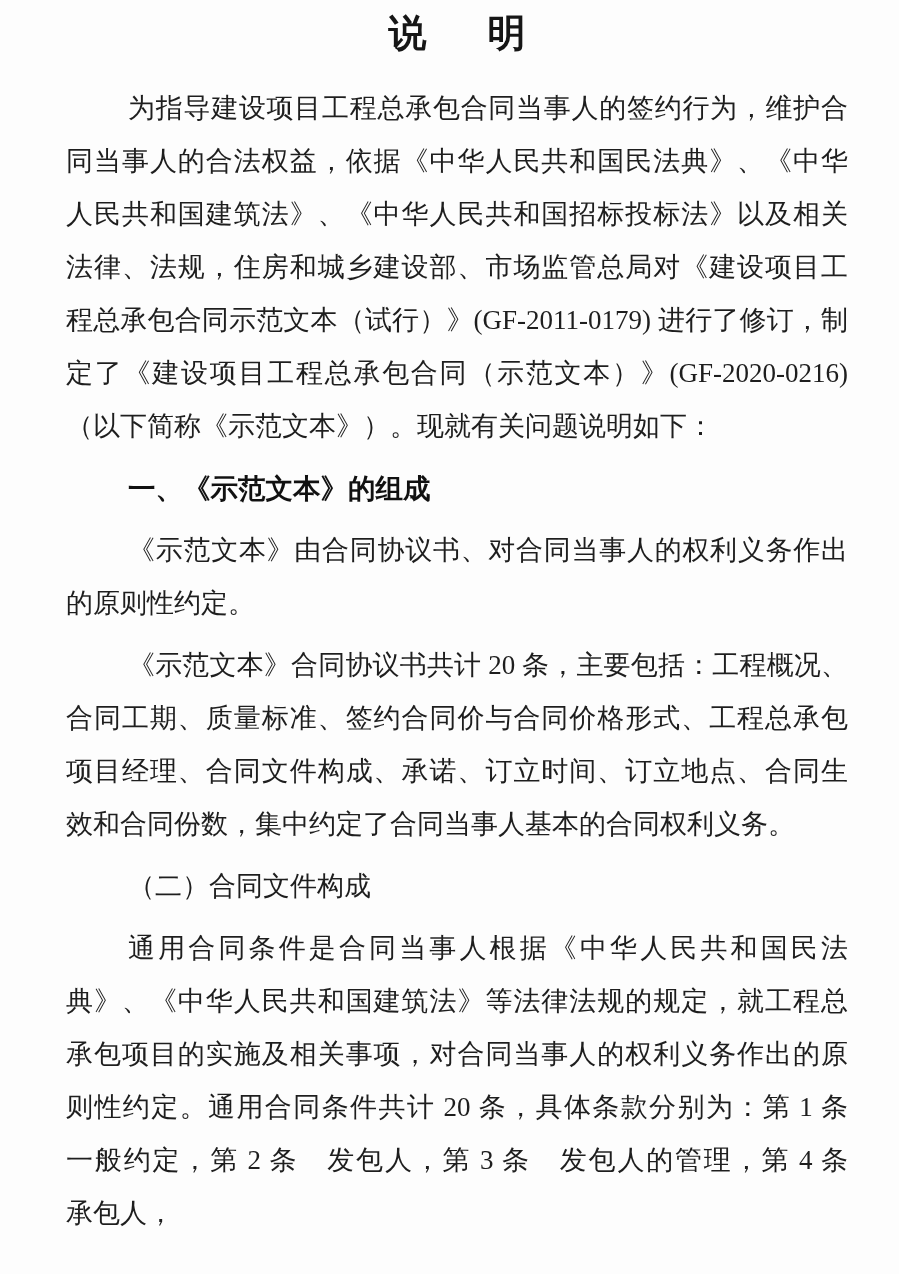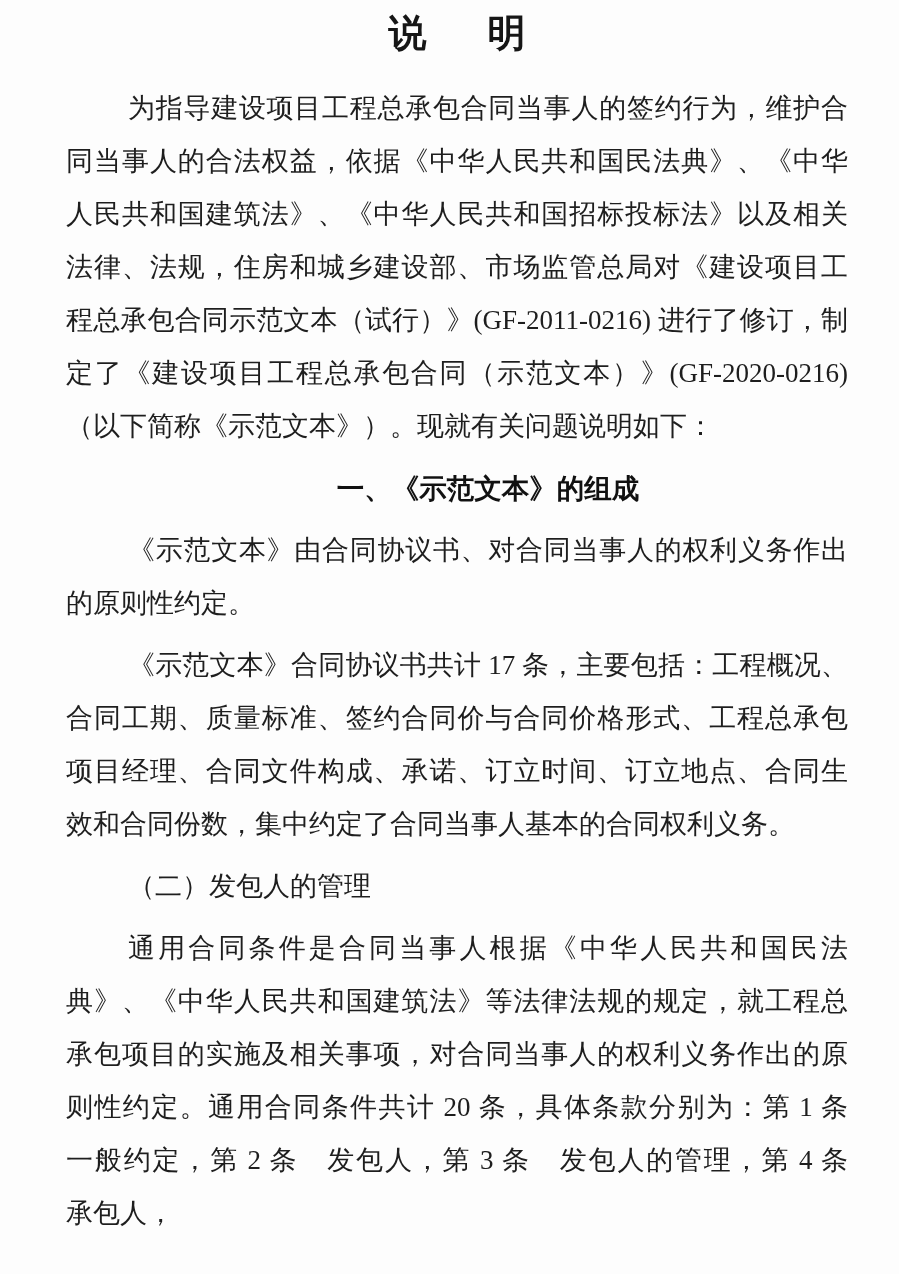--- a/index.html
+++ b/index.html
@@ -41,43 +41,42 @@
     margin-top: 0;
   }
   .section-heading {
     margin: 9px 0 0 0;
     font-size: 27.5px;
     line-height: 53px;
     font-weight: 700;
     font-family: "Liberation Sans", "DejaVu Sans", sans-serif;
     text-indent: 62px;
     color: #111;
-    text-align: center;
   }
   .sub-heading {
     margin: 9px 0 0 0;
     font-size: 27px;
     line-height: 53px;
     font-weight: normal;
     text-indent: 62px;
   }
 </style>
 </head>
 <body>
 
 <main class="page">
 
   <h1 class="doc-title">说　明</h1>
 
-  <p class="para first">为指导建设项目工程总承包合同当事人的签约行为，维护合同当事人的合法权益，依据《中华人民共和国民法典》、《中华人民共和国建筑法》、《中华人民共和国招标投标法》以及相关法律、法规，住房和城乡建设部、市场监管总局对《建设项目工程总承包合同示范文本（试行）》(GF-2011-0216) 进行了修订，制定了《建设项目工程总承包合同（示范文本）》(GF-2020-0216)（以下简称《示范文本》）。现就有关问题说明如下：</p>
+  <p class="para first">为指导建设项目工程总承包合同当事人的签约行为，维护合同当事人的合法权益，依据《中华人民共和国民法典》、《中华人民共和国建筑法》、《中华人民共和国招标投标法》以及相关法律、法规，住房和城乡建设部、市场监管总局对《建设项目工程总承包合同示范文本（试行）》(GF-2011-0179) 进行了修订，制定了《建设项目工程总承包合同（示范文本）》(GF-2020-0216)（以下简称《示范文本》）。现就有关问题说明如下：</p>
 
   <h2 class="section-heading">一、《示范文本》的组成</h2>
 
   <p class="para">《示范文本》由合同协议书、对合同当事人的权利义务作出的原则性约定。</p>
 
 
-  <p class="para">《示范文本》合同协议书共计 17 条，主要包括：工程概况、合同工期、质量标准、签约合同价与合同价格形式、工程总承包项目经理、合同文件构成、承诺、订立时间、订立地点、合同生效和合同份数，集中约定了合同当事人基本的合同权利义务。</p>
+  <p class="para">《示范文本》合同协议书共计 20 条，主要包括：工程概况、合同工期、质量标准、签约合同价与合同价格形式、工程总承包项目经理、合同文件构成、承诺、订立时间、订立地点、合同生效和合同份数，集中约定了合同当事人基本的合同权利义务。</p>
 
-  <h3 class="sub-heading">（二）发包人的管理</h3>
+  <h3 class="sub-heading">（二）合同文件构成</h3>
 
   <p class="para">通用合同条件是合同当事人根据《中华人民共和国民法典》、《中华人民共和国建筑法》等法律法规的规定，就工程总承包项目的实施及相关事项，对合同当事人的权利义务作出的原则性约定。通用合同条件共计 20 条，具体条款分别为：第 1 条　一般约定，第 2 条　发包人，第 3 条　发包人的管理，第 4 条　承包人，</p>
 
 </main>
 
 </body></html>

